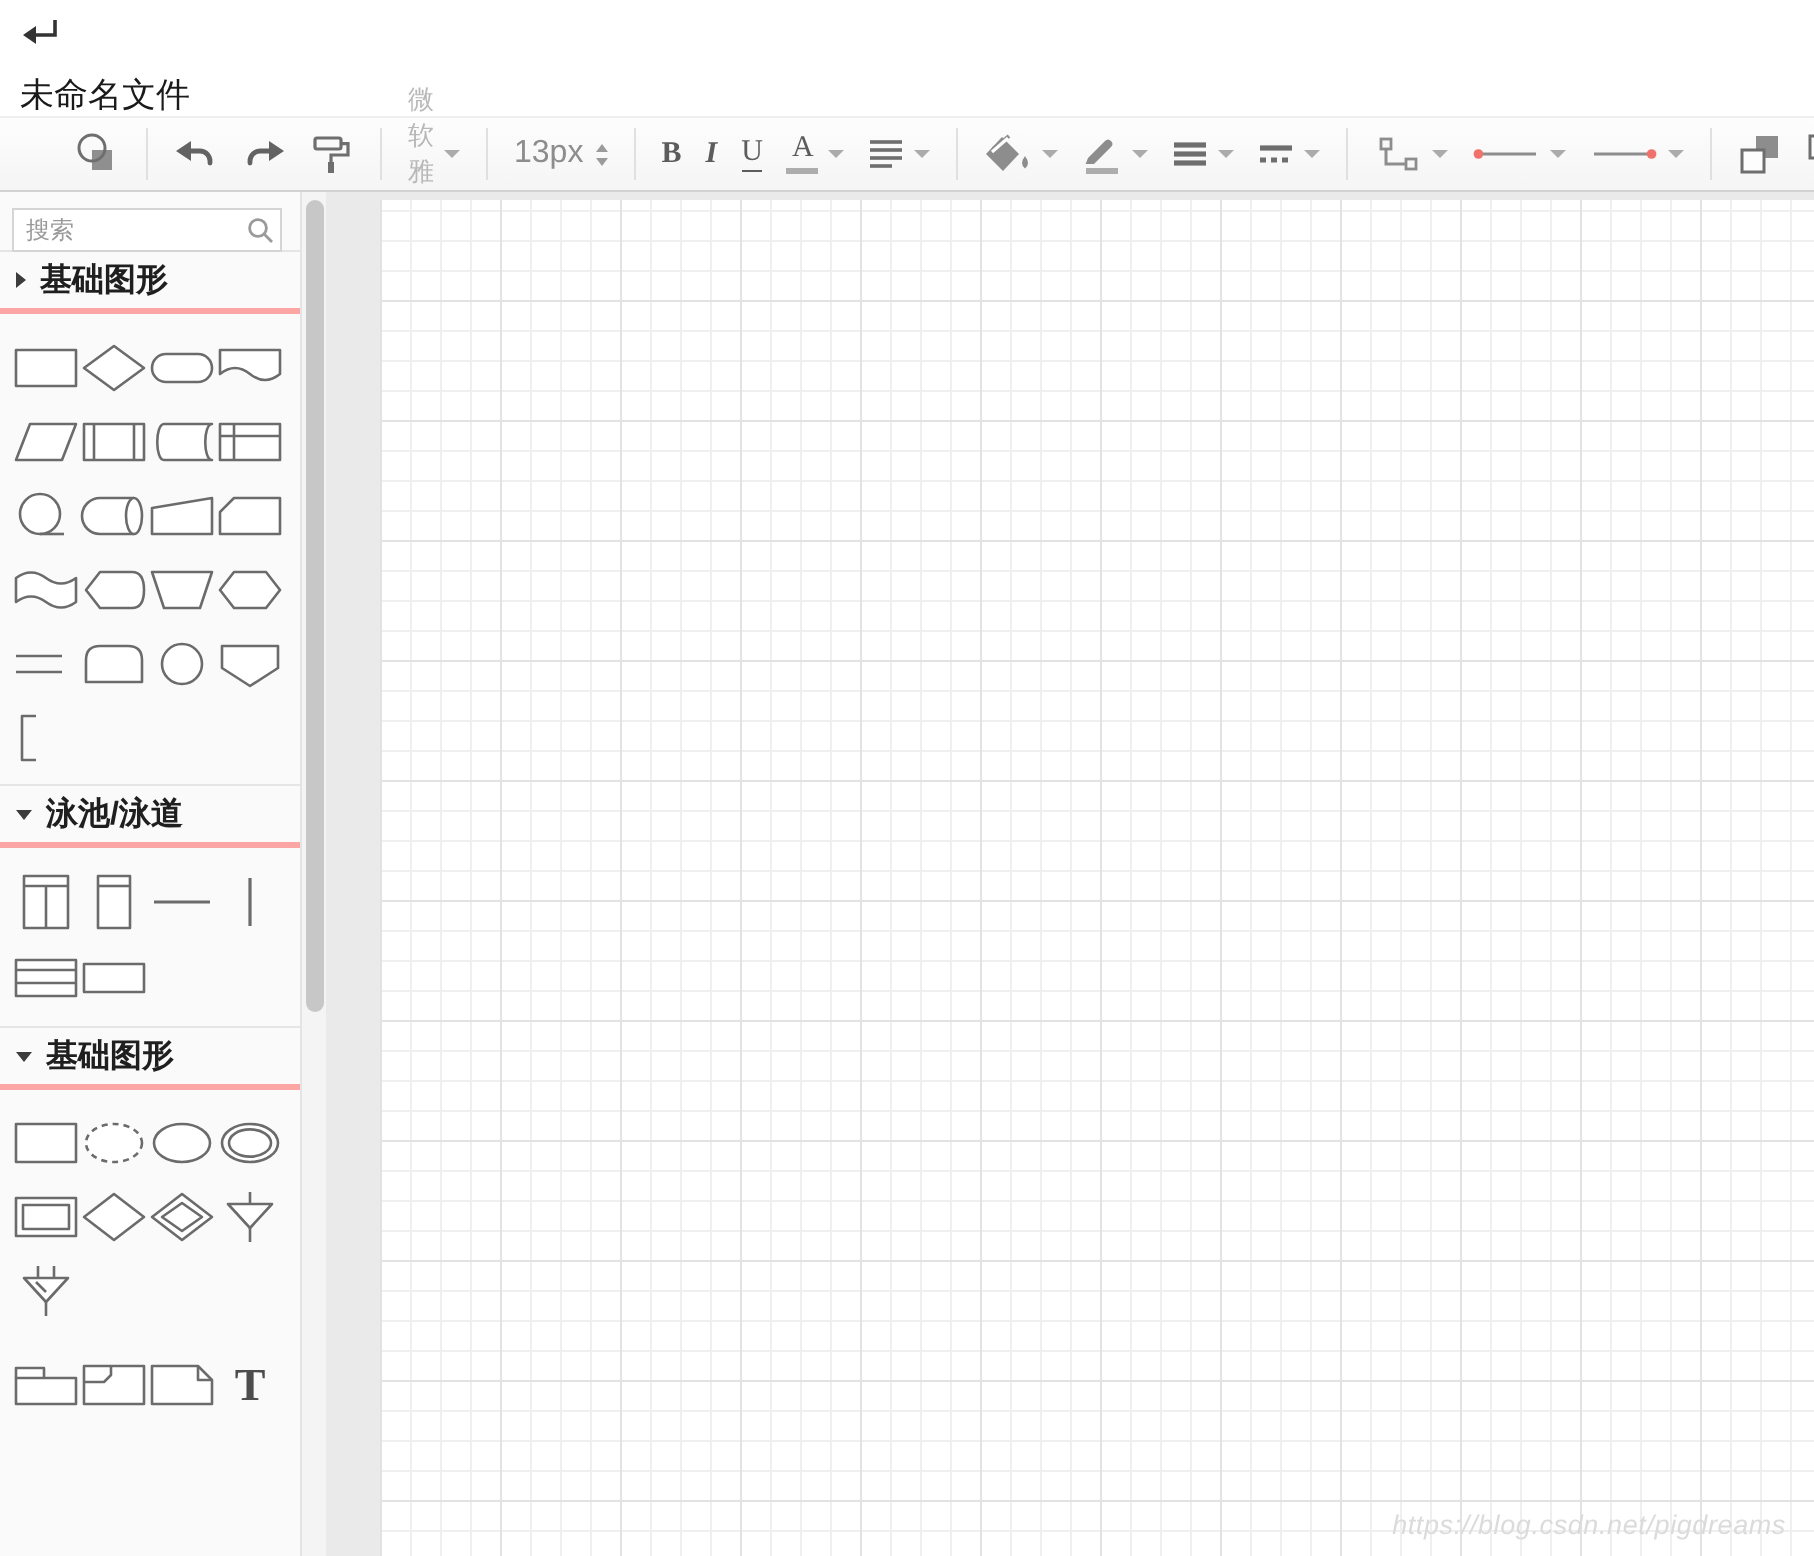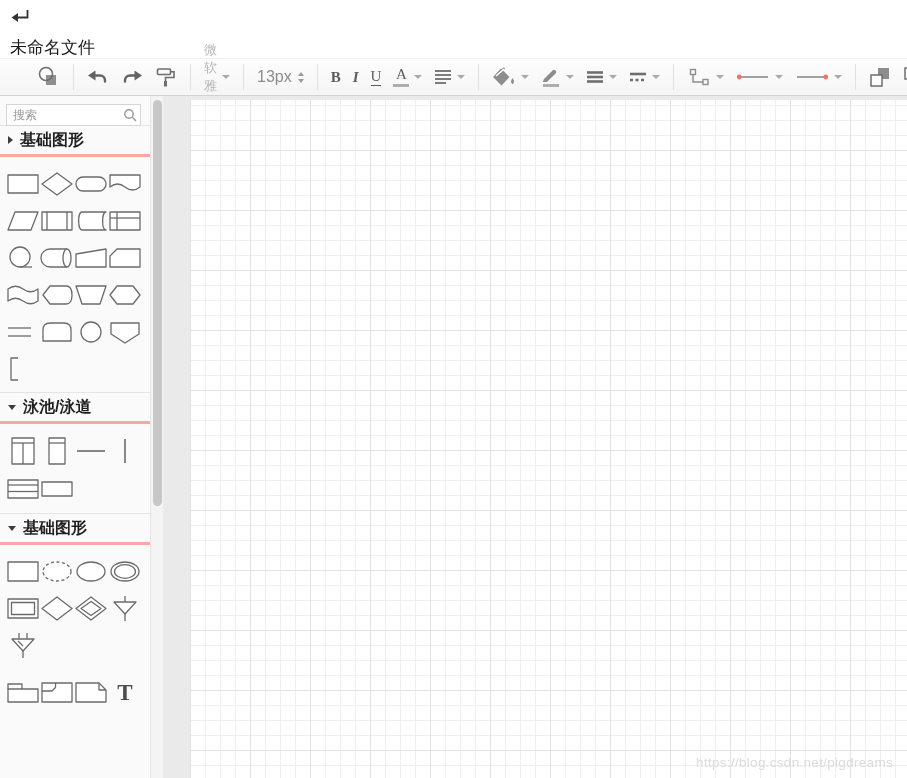--- a/index.html
+++ b/index.html
@@ -61,21 +61,21 @@
   
   .canvas{position:absolute;left:163px;top:96px;right:0;bottom:0;background:#eaeaea;overflow:hidden;}
   .page{position:absolute;left:27px;top:4px;right:-10px;bottom:-10px;background:#fff;
         background-image:
           linear-gradient(to right,#e2e2e2 1px,transparent 1px),
           linear-gradient(to bottom,#e2e2e2 1px,transparent 1px),
           linear-gradient(to right,#efefef 1px,transparent 1px),
           linear-gradient(to bottom,#efefef 1px,transparent 1px);
         background-size:60px 60px,60px 60px,15px 15px,15px 15px;
         background-position:0 -10px,0 -10px,0 -10px,0 -10px;}
-  .watermark{position:absolute;right:14px;bottom:8px;font-size:13.5px;color:#dbdbdb;letter-spacing:.3px;}
+  .watermark{position:absolute;right:14px;bottom:8px;font-size:13.5px;color:#dbdbdb;letter-spacing:.3px;font-style:italic;}
 </style>
 </head>
 <body>
 
 <div class="app">
 
   <div class="header">
     <div class="titlebar">
       <span style="display:flex;">
         <svg width="20" height="18" viewBox="0 0 20 18">

